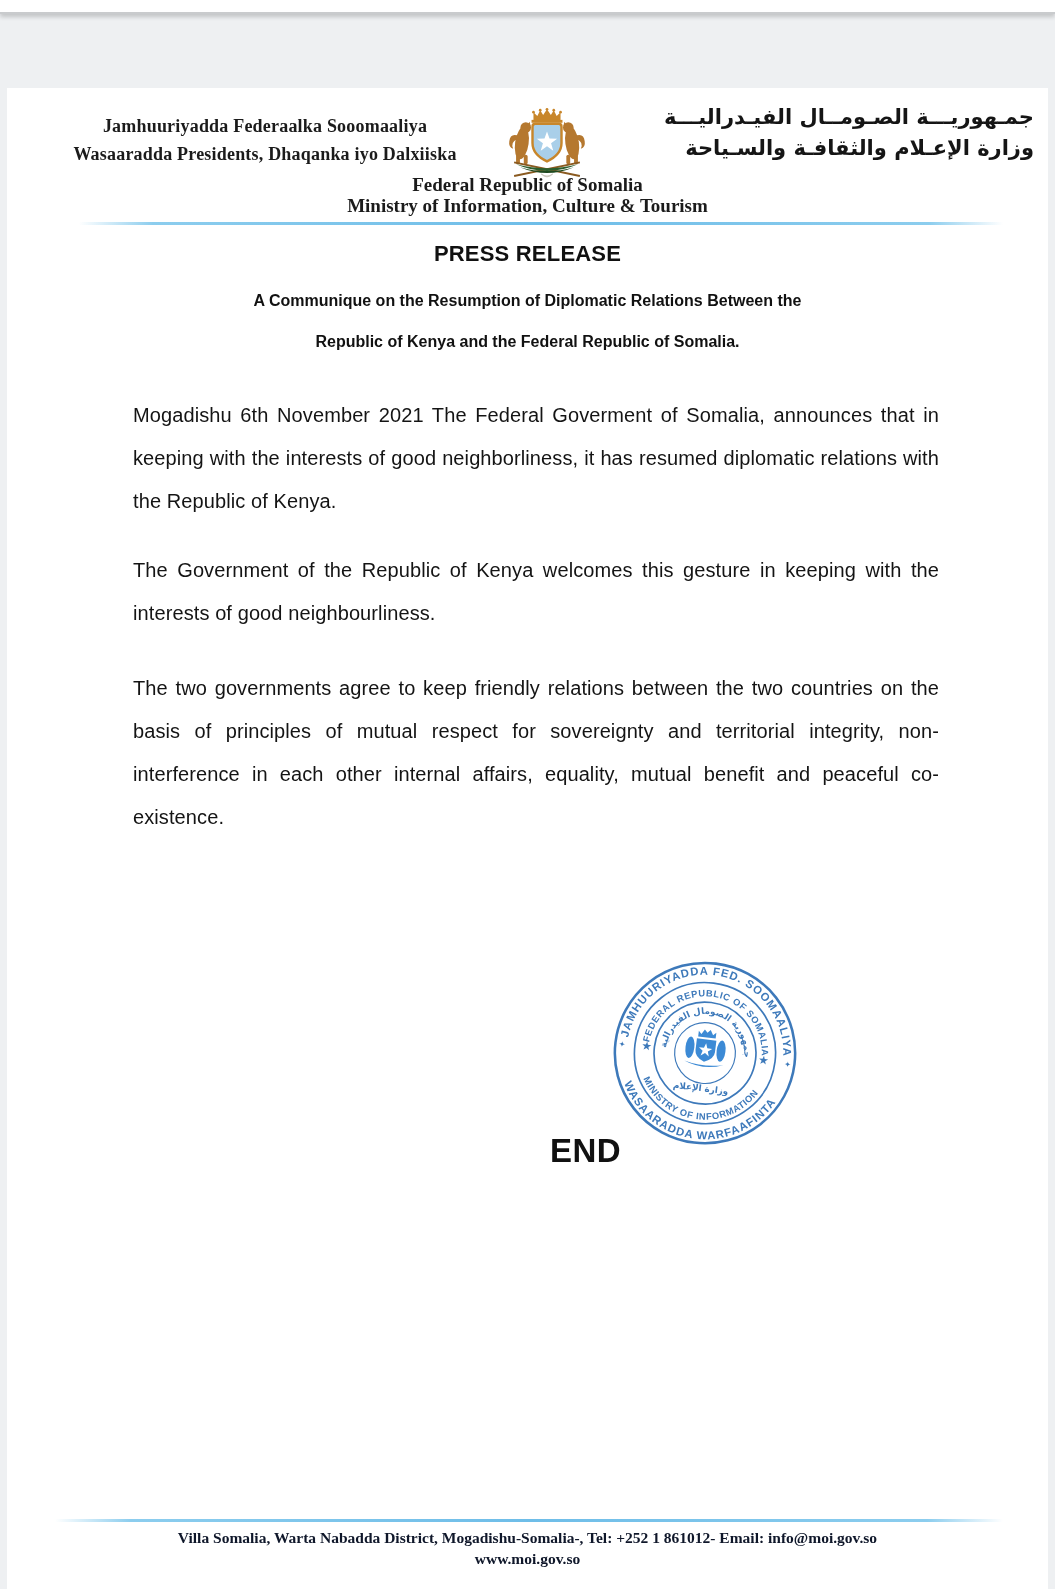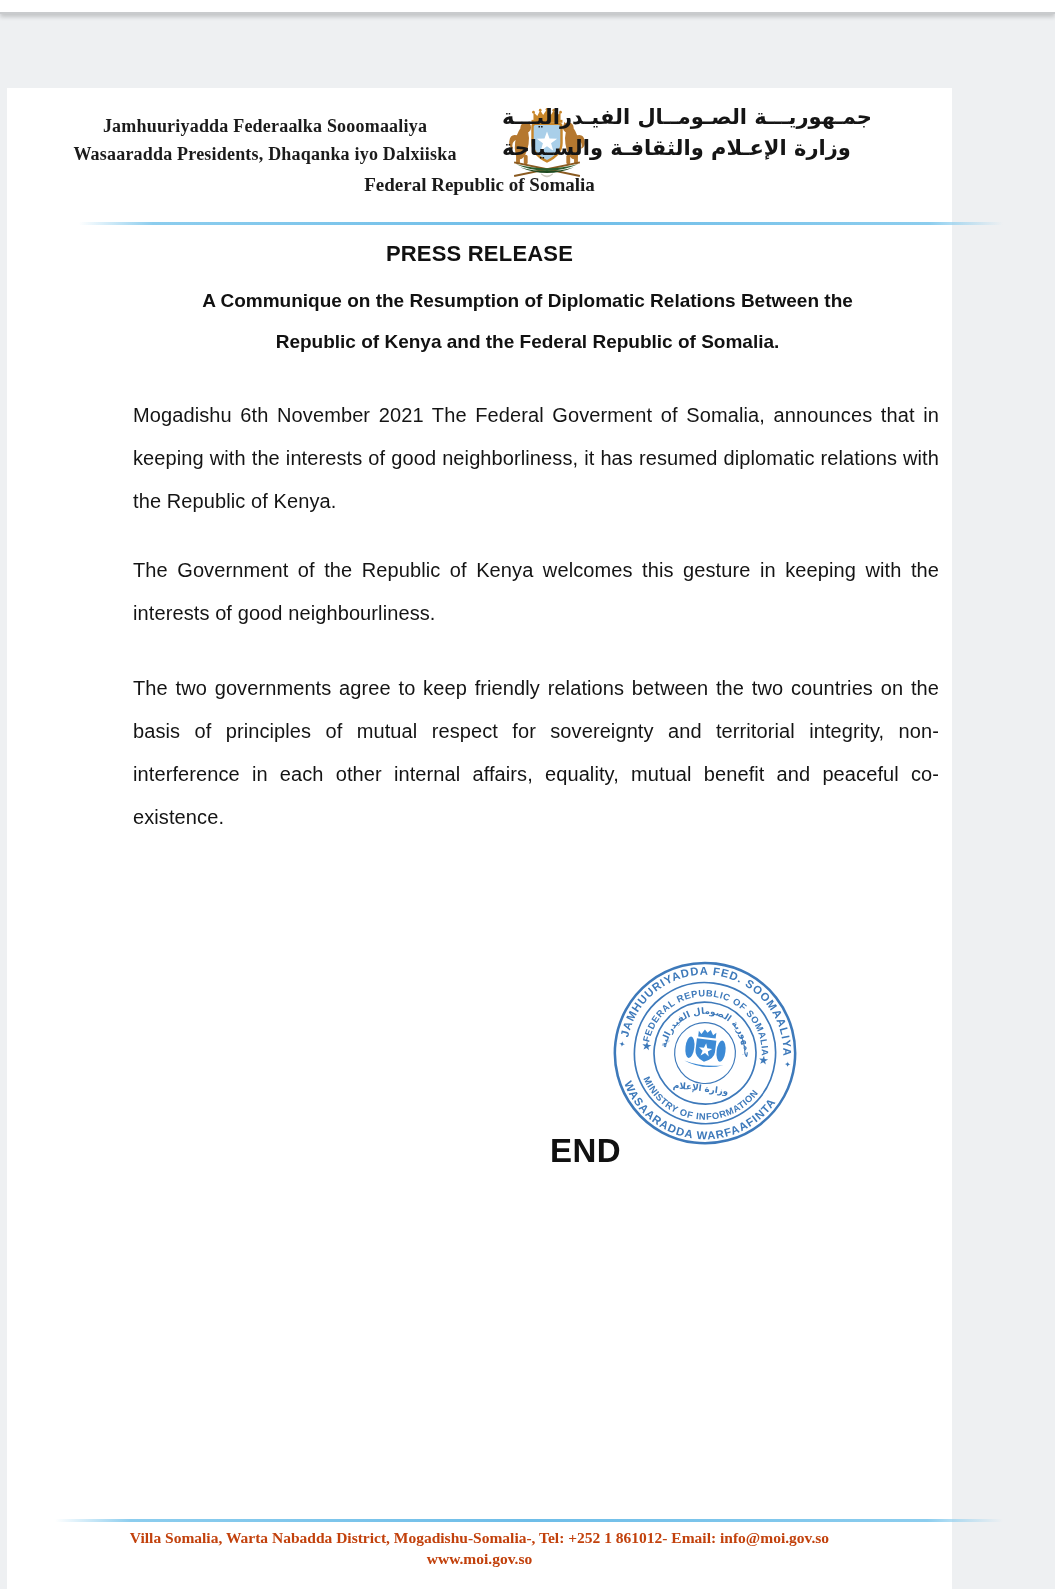--- a/index.html
+++ b/index.html
@@ -5,57 +5,57 @@
   * { margin:0; padding:0; box-sizing:border-box; }
   html,body { width:1055px; height:1589px; overflow:hidden;
     font-family:"Liberation Sans","DejaVu Sans",sans-serif; background:#eef0f2; }
 
   
   .top-strip { position:absolute; left:0; top:0; width:1055px; height:14px; background:#ffffff;
     border-bottom:2px solid #c9cbcd; box-shadow:0 3px 4px rgba(0,0,0,.18); z-index:3; }
   .viewer-bg { position:absolute; left:0; top:14px; width:1055px; height:76px; background:#eef0f2; z-index:1; }
 
   
-  .page { position:absolute; left:7px; top:88px; width:945px; height:1501px; background:#ffffff; z-index:2; }
+  .page { position:absolute; left:7px; top:88px; width:1041px; height:1501px; background:#ffffff; z-index:2; }
 
   
   .hdr-left { position:absolute; left:46px; top:24px; width:424px; text-align:center;
     font-family:"Liberation Serif","DejaVu Serif",serif; font-weight:bold; font-size:18px;
     line-height:28px; color:#1b1b1b; letter-spacing:.2px; }
   .arms { position:absolute; left:482px; top:18px; width:116px; height:78px; }
-  .hdr-right { position:absolute; right:14px; top:14px; width:436px; text-align:left; direction:rtl;
+  .hdr-right { position:absolute; right:14px; top:14px; width:436px; text-align:right; direction:rtl;
     font-family:"DejaVu Sans",sans-serif; font-weight:bold; font-size:21px; line-height:31px; color:#151515; }
   .gov-title { position:absolute; left:0; top:86px; width:100%; text-align:center;
     font-family:"Liberation Serif","DejaVu Serif",serif; font-weight:bold; font-size:19px;
     line-height:21px; color:#1b1b1b; }
   .rule { position:absolute; height:3px;
     background:linear-gradient(to right, rgba(140,205,238,0) 0%, #8ccdee 8%, #6ebde8 50%, #8ccdee 92%, rgba(140,205,238,0) 100%); }
   .rule-top { left:72px; top:134px; width:924px; }
   .rule-bottom { left:48px; top:1431px; width:948px; }
 
   
   .kicker { position:absolute; left:0; top:153px; width:100%; text-align:center;
     font-size:22px; font-weight:bold; color:#111; letter-spacing:.2px; }
   .doc-title { position:absolute; left:60px; top:192px; width:921px; text-align:center;
-    font-size:19px; font-weight:bold; color:#111; line-height:41px; }
+    font-size:16px; font-weight:bold; color:#111; line-height:41px; }
 
   
   .para { position:absolute; left:126px; width:806px; font-size:20px; line-height:43px;
     color:#141414; text-align:justify; letter-spacing:.1px; }
   .p1 { top:306px; } .p2 { top:461px; } .p3 { top:579px; } .p4 { top:771px; }
 
   
   .stamp { position:absolute; left:594px; top:872px; width:208px; height:196px; opacity:.93; }
   .end-label { position:absolute; left:543px; top:1044px; font-size:33px; font-weight:bold;
     color:#111; letter-spacing:.5px; }
 
   
   .footer-text { position:absolute; left:0; top:1439px; width:100%; text-align:center;
     font-family:"Liberation Serif","DejaVu Serif",serif; font-weight:600; font-size:15.5px;
-    line-height:21px; color:#c2410c; }
+    line-height:21px; color:#0f172a; }
 </style>
 </head>
 <body>
 
 <div class="top-strip"></div>
 <div class="viewer-bg"></div>
 
 <div class="page">
 
   <div class="hdr-left">
@@ -102,20 +102,21 @@
     <path d="M54,70 q6,6 12,0 q-6,4 -12,0 Z" fill="#e8e4da" stroke="#b8b2a4" stroke-width="0.6"></path>
   </svg>
 
   <div class="hdr-right">
     <div>جمـهوريـــة الصـومــال الفيـدراليـــة</div>
     <div>وزارة الإعـلام والثقافـة والسـياحة</div>
   </div>
 
   <div class="gov-title">
     <div>Federal Republic of Somalia</div>
+    <div>Ministry of Information, Culture &amp; Tourism</div>
   </div>
 
   <div class="rule rule-top"></div>
 
   <div class="kicker">PRESS RELEASE</div>
   <div class="doc-title">
     <div>A Communique on the Resumption of Diplomatic Relations Between the</div>
     <div>Republic of Kenya and the Federal Republic of Somalia.</div>
   </div>
 

